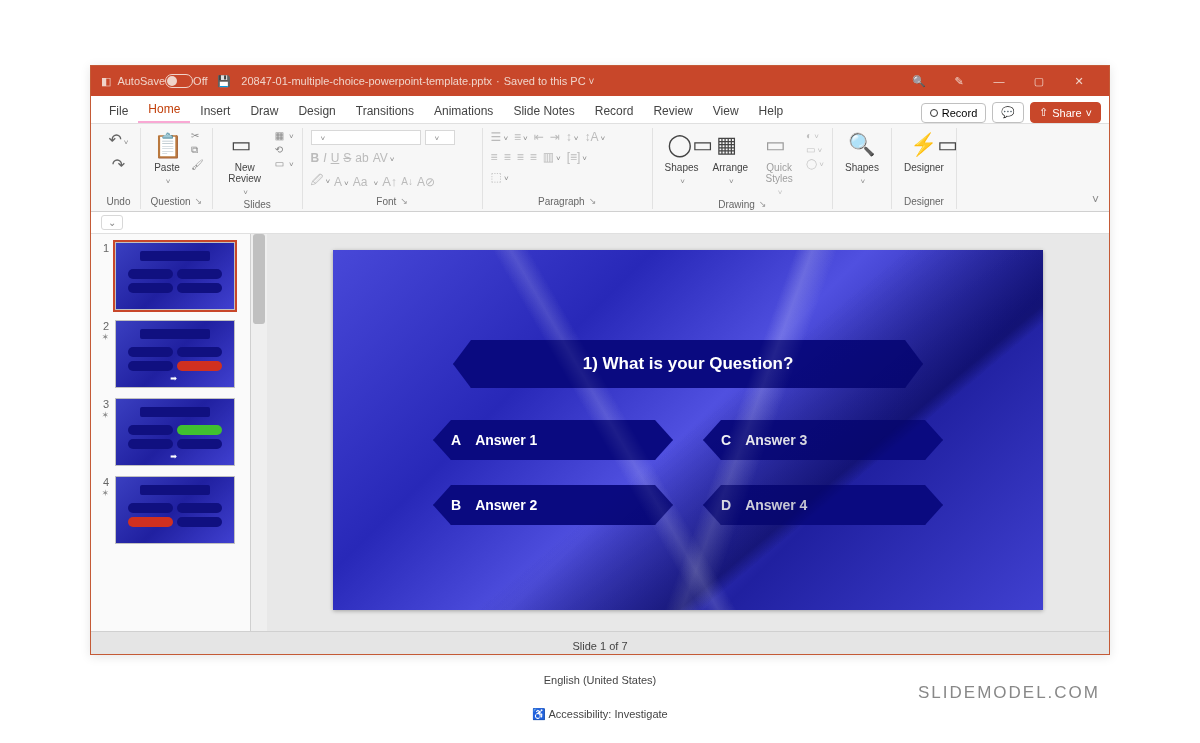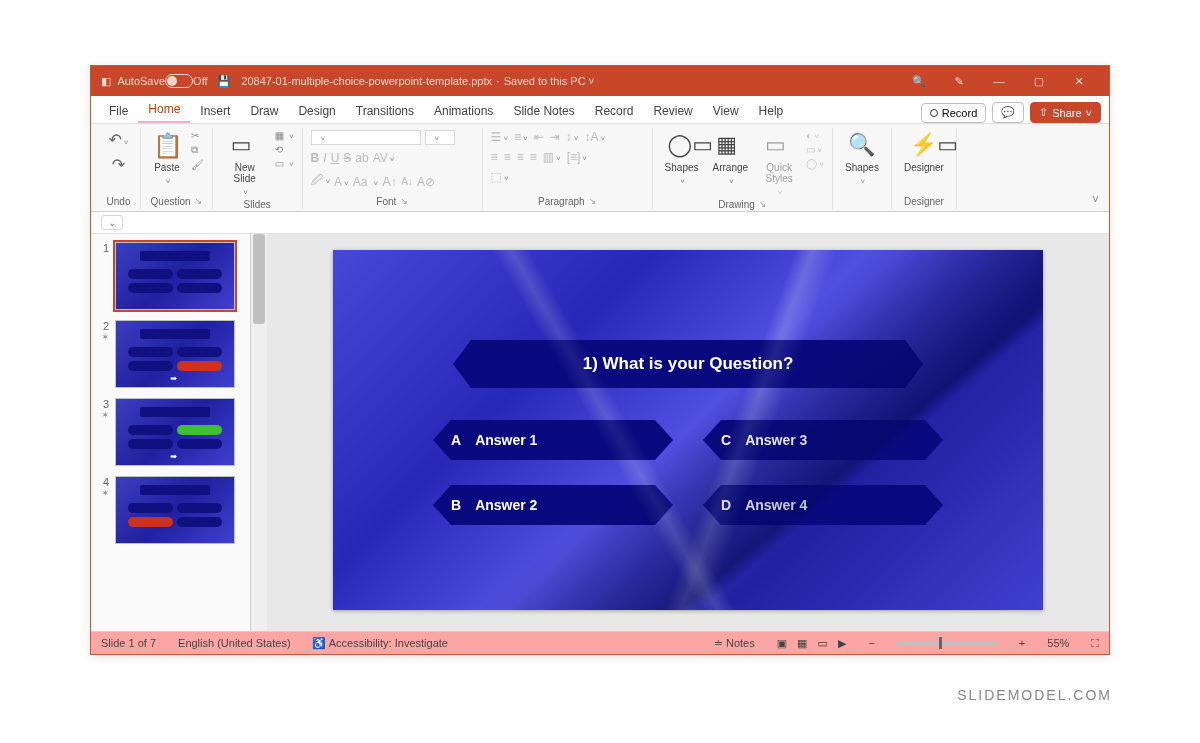--- a/index.html
+++ b/index.html
@@ -72,27 +72,27 @@
     linear-gradient(-40deg,transparent 30%,rgba(0,0,60,0.25) 32%,transparent 50%),
     linear-gradient(110deg,transparent 55%,rgba(255,255,255,0.1) 57%,transparent 60%);}
   .hex { position: absolute; background: #0a0a80; color: #fff; display: flex; align-items: center; padding: 0 18px; font-weight: 600; clip-path: polygon(18px 0, calc(100% - 18px) 0, 100% 50%, calc(100% - 18px) 100%, 18px 100%, 0 50%); box-shadow: 0 2px 4px rgba(0,0,0,0.4);}
   .hex.question { left: 120px; right: 120px; top: 90px; height: 48px; justify-content: center; font-size: 17px; }
   .hex.answer { width: 240px; height: 40px; font-size: 14px; gap: 14px; }
   .hex.answer .letter { font-weight: 700; color:#fff;}
   .hex.a1{left:100px;top:170px;} .hex.a2{left:370px;top:170px;}
   .hex.a3{left:100px;top:235px;} .hex.a4{left:370px;top:235px;}
 
   
-  .statusbar { height: 23px; background: #fca5a5; border-top: 1px solid #d0d0d0; display: flex; align-items: center; font-size: 11px; color: #444; padding: 8px 10px; gap: 22px; }
+  .statusbar { height: 23px; background: #e5e5e5; border-top: 1px solid #d0d0d0; display: flex; align-items: center; font-size: 11px; color: #444; padding: 8px 10px; gap: 22px; flex-direction: column; }
   .statusbar .sp { flex: 1; }
   .view-btns { display: flex; gap: 10px; align-items: center; }
   .zoom-slider { width: 100px; height: 4px; background: #c0c0c0; position: relative; }
   .zoom-slider .knob { position: absolute; left: 42%; top: -4px; width: 3px; height: 12px; background: #666; }
 
-  .watermark { position: absolute; right: 88px; bottom: 40px; font-size: 14px; letter-spacing: 2px; color: #888; }
+  .watermark { position: absolute; right: 100px; bottom: 40px; font-size: 17px; letter-spacing: 2px; color: #888; }
   .ribbon-collapse { position:absolute; right:10px; bottom:4px; font-size:12px; color:#888;}
 </style>
 </head>
 <body>
 
 <div class="app-window">
 
   <div class="titlebar">
     <span>◧</span>
     <div class="autosave">
@@ -162,21 +162,21 @@
       <div class="group-label">
           <span>Question</span>
           <span class="dlauncher">↘</span>
         </div>
     </div>
 
     <div class="group">
       <div class="group-body">
         <div class="big-btn">
           <span class="ico" style="font-size:22px;">▭</span>
-          <span style="white-space:normal;width:40px;text-align:center;">New Slide</span>
+          <span style="white-space:normal;width:40px;text-align:center;">New Review</span>
             <span class="chevd"></span>
         </div>
         <div class="mini-stack">
           <span>▦ <span class="chevd"></span></span>
           <span>⟲</span>
           <span>▭ <span class="chevd"></span></span>
         </div>
       </div>
       <div class="group-label">Slides</div>
     </div>

